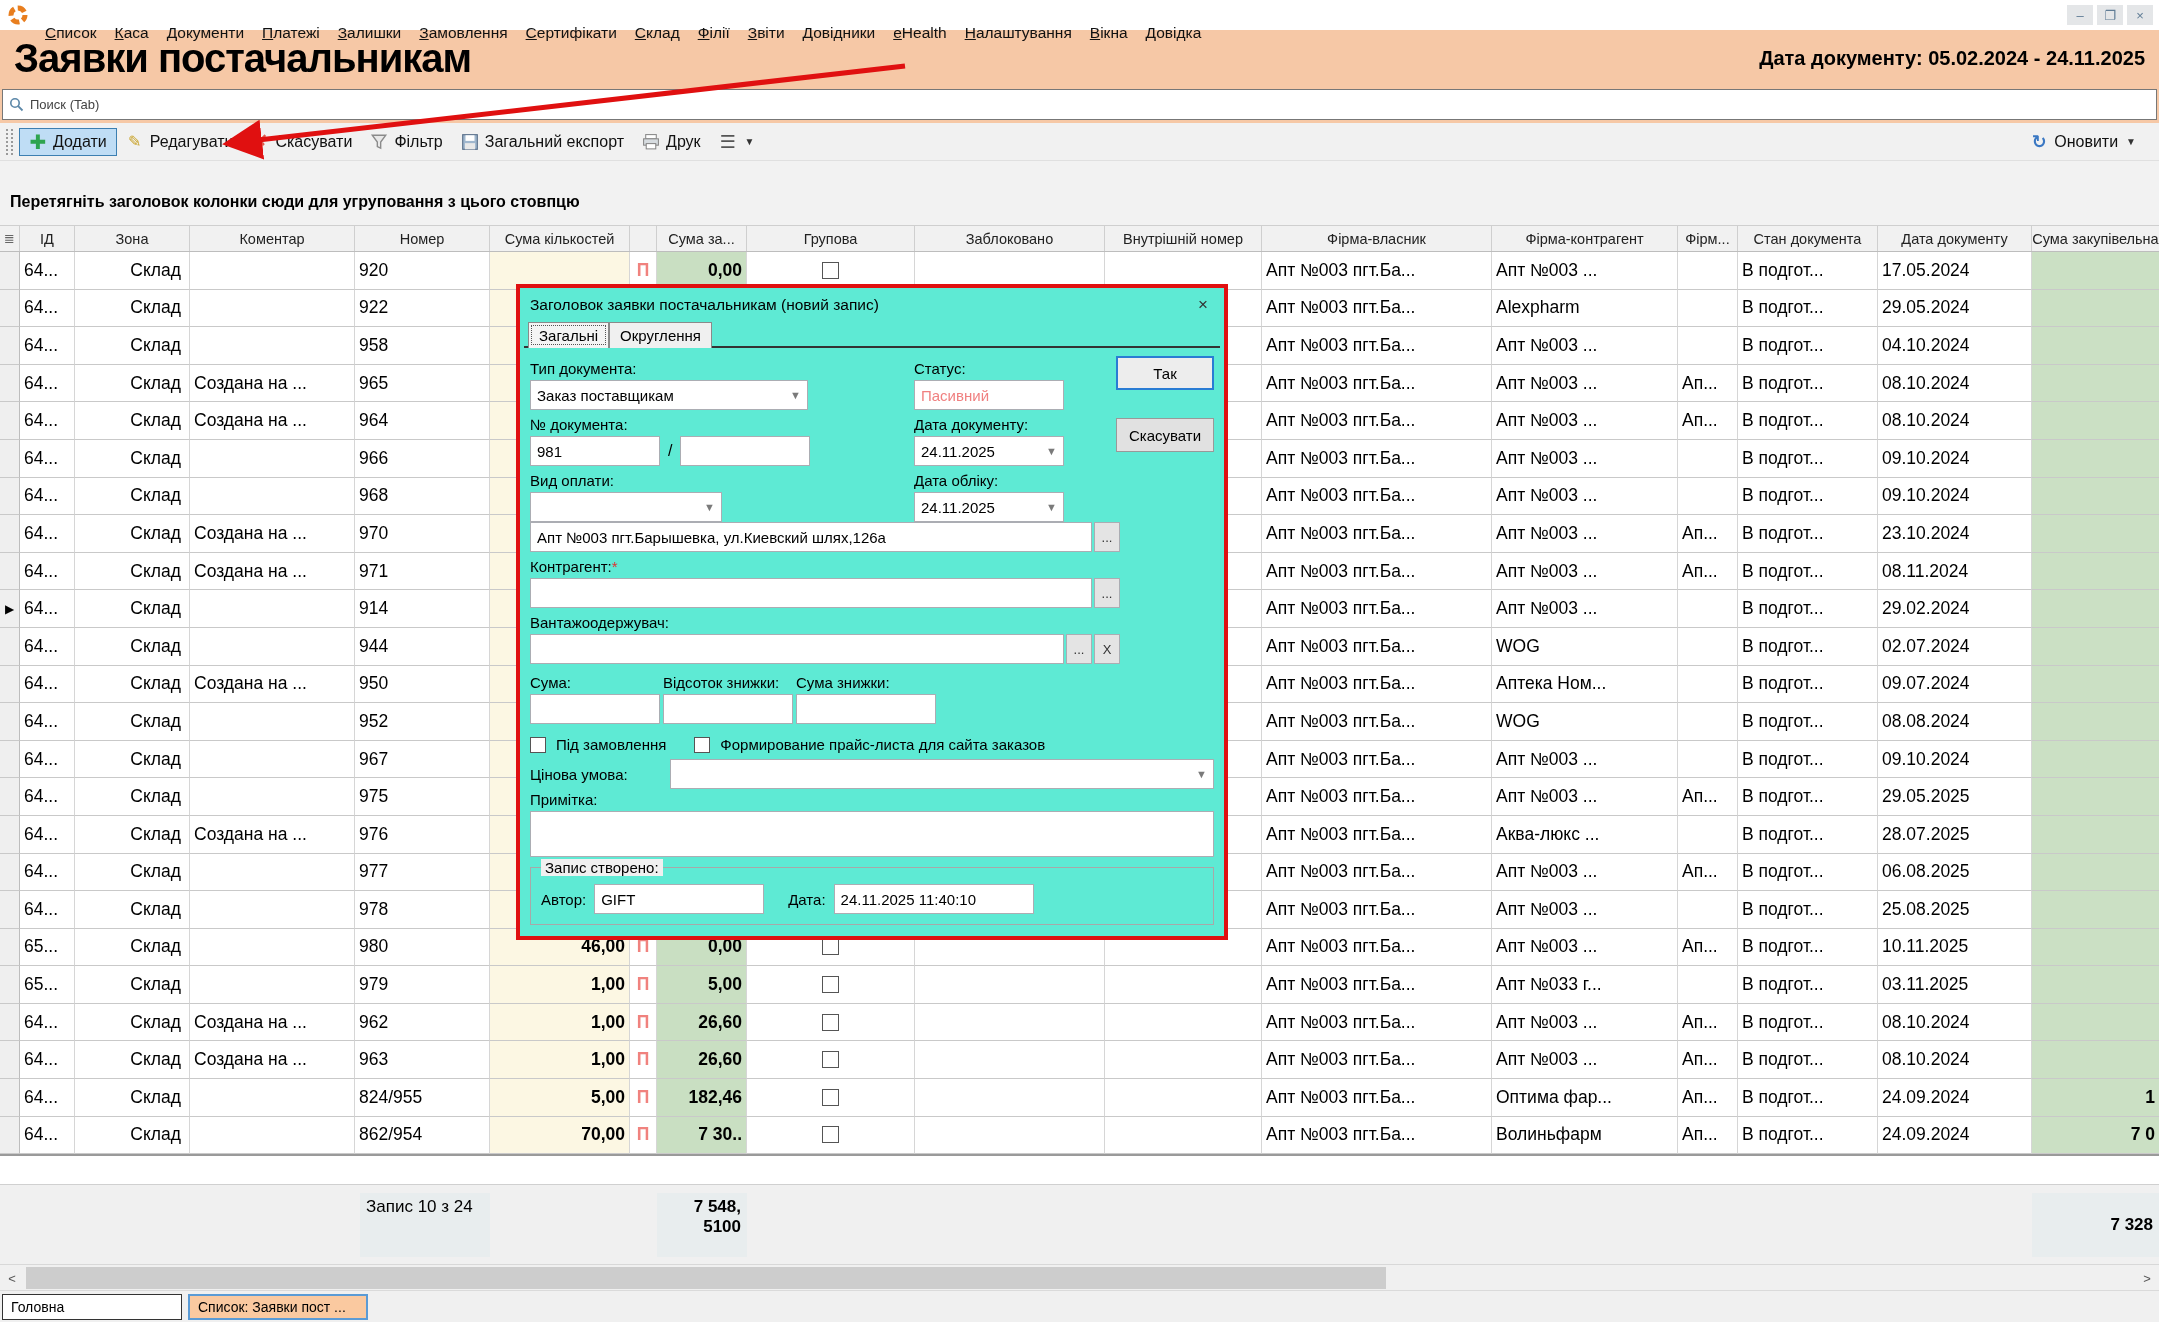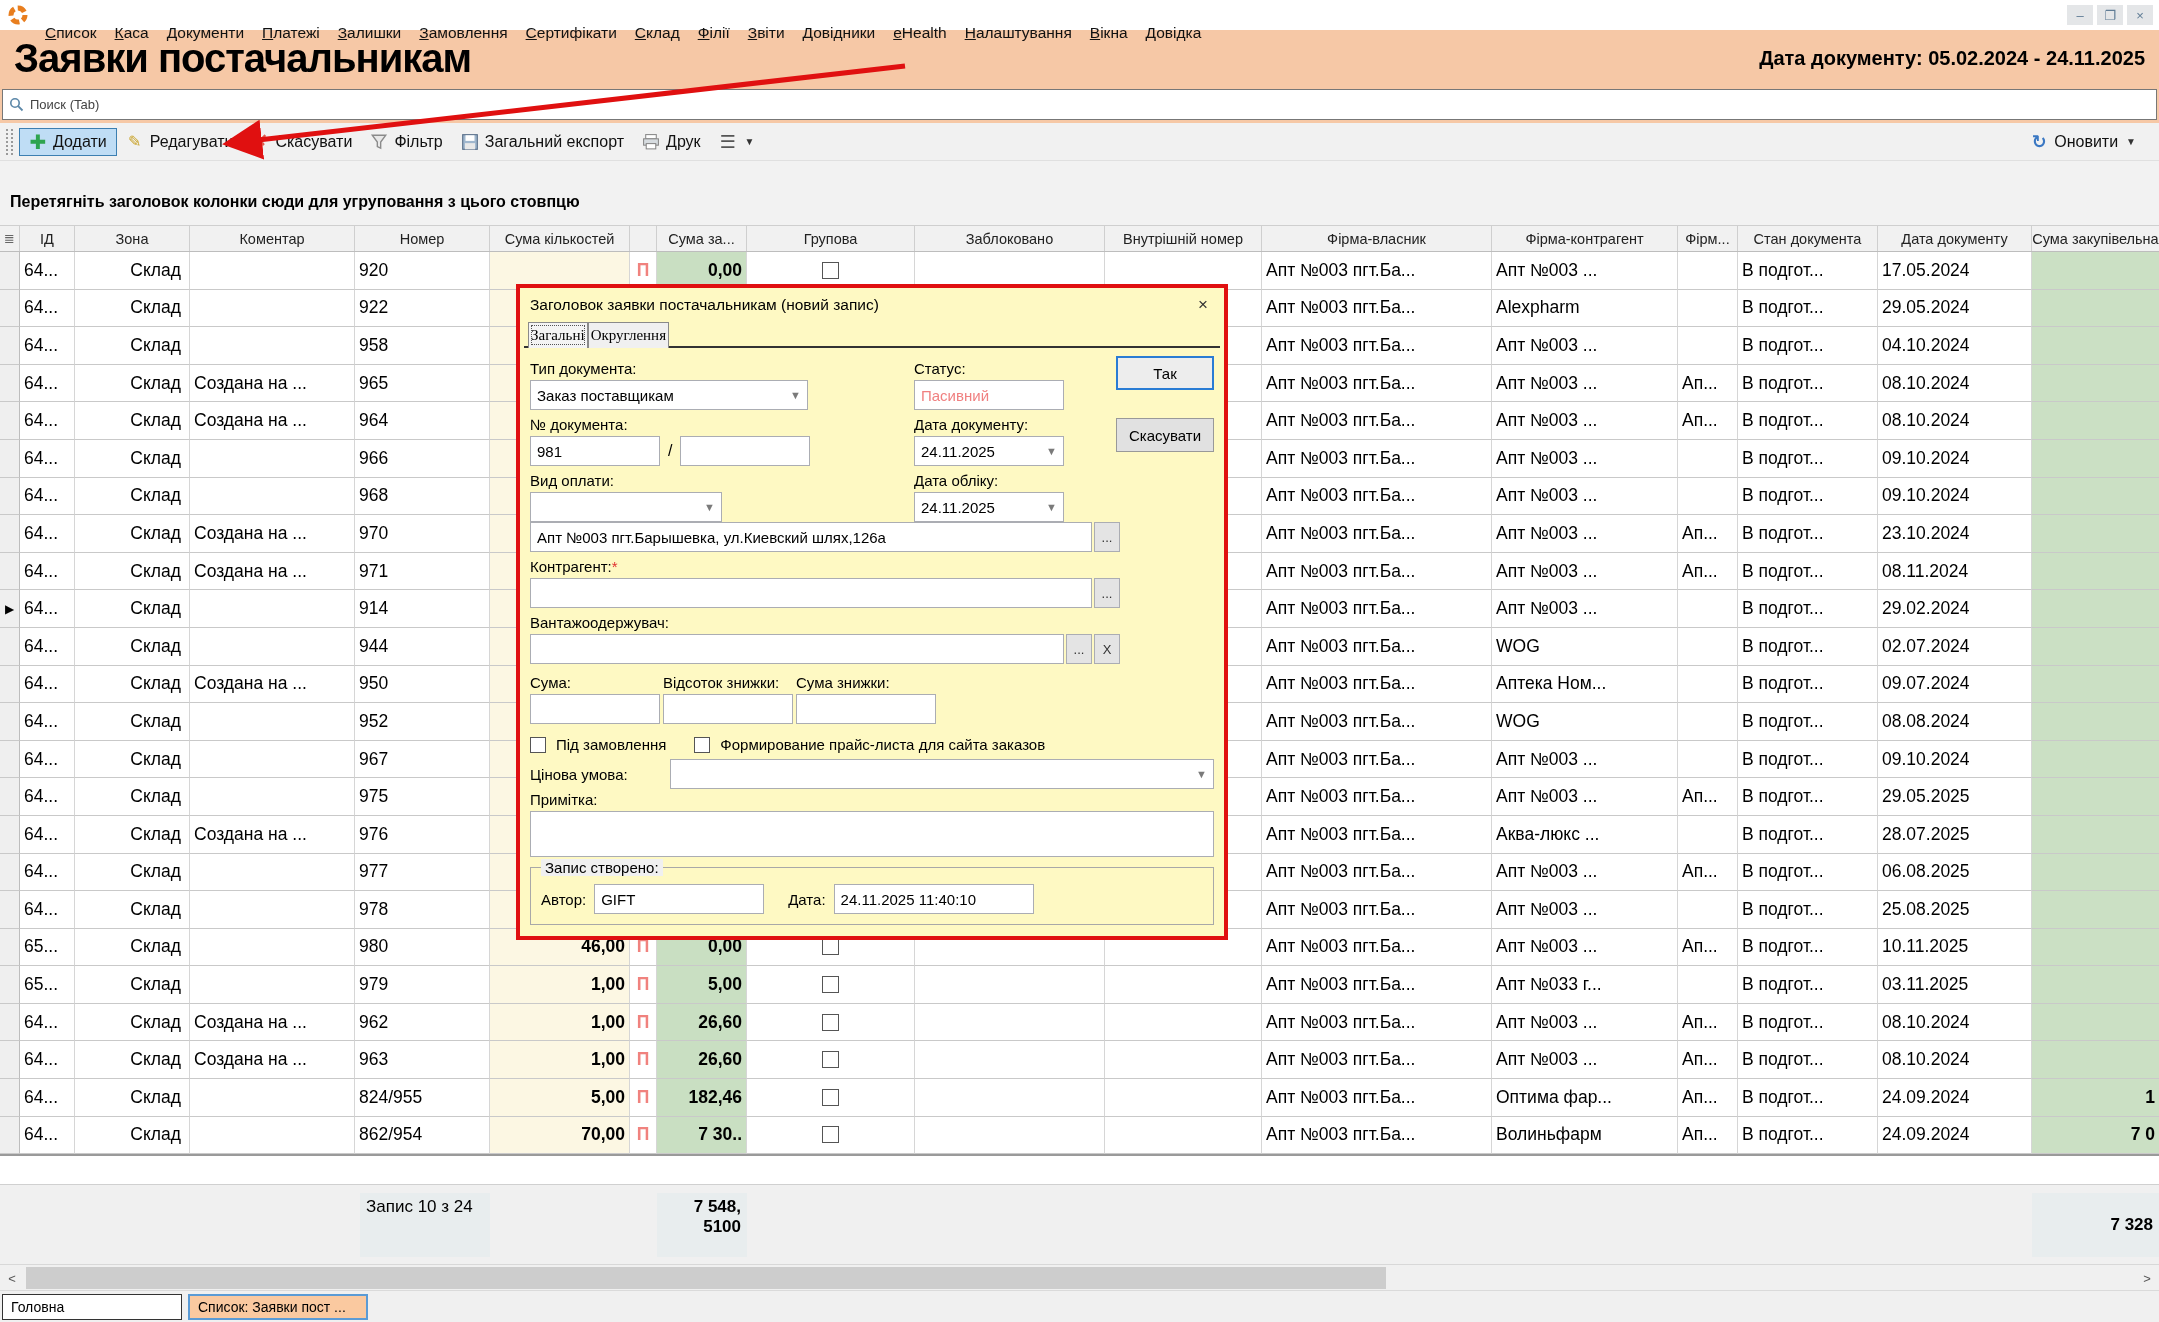--- a/index.html
+++ b/index.html
@@ -72,25 +72,25 @@
   .hscroll { height:26px; background:#F0F0F0; border-top:1px solid #D8D8D8; position:relative; }
   .harrow { position:absolute; top:0; width:24px; height:26px; display:flex; align-items:center; justify-content:center; color:#555; font-size:13px; }
   .harrow.l{left:0;} .harrow.r{right:0;}
   .hthumb { position:absolute; left:26px; top:2px; width:1360px; height:22px; background:#CDCDCD; }
   .taskbar { height:32px; background:#F0F0F0; display:flex; align-items:center; gap:6px; padding:0 2px; border-top:1px solid #DADADA; }
   .task { width:180px; height:26px; font-size:14px; display:flex; align-items:center; padding:0 8px; overflow:hidden; white-space:nowrap; }
   .task.home { background:#fff; border:1px solid #333; }
   .task.cur { background:#FAC9A0; border:2px solid #5B9BD5; }
 
   
-  .dialog { position:absolute; left:516px; top:284px; width:712px; height:656px; background:#fef9c3; border:4px solid #E01010; font-size:15px; color:#000; z-index:20; }
+  .dialog { position:absolute; left:516px; top:284px; width:712px; height:656px; background:#5eead4; border:4px solid #E01010; font-size:15px; color:#000; z-index:20; }
   .dtitle { height:34px; display:flex; align-items:center; padding:0 10px; font-size:15.5px; }
   .dclose { margin-left:auto; font-size:17px; color:#333; padding:0 6px; }
   .dtabs { display:flex; padding:0 8px; position:relative; }
-  .dtab { padding:4px 2px; border:1px solid #8a8a8a; border-bottom:none; background:#F0F0F0; position:relative; z-index:2;font-family:Liberation Serif, serif; }
+  .dtab { padding:4px 10px; border:1px solid #8a8a8a; border-bottom:none; background:#F0F0F0; position:relative; z-index:2; }
   .dtab.active { outline:1px dotted #555; outline-offset:-4px; background:#F4F4F4; }
   .tabline { position:absolute; left:4px; right:4px; bottom:0; border-bottom:2px solid #333; z-index:1; }
   .dbody { padding:6px 10px 0 10px; position:relative; }
   .dbtn { position:absolute; right:10px; width:98px; height:34px; display:flex; align-items:center; justify-content:center; font-size:15px; }
   .dbtn.ok { top:8px; background:#EDEDED; border:2px solid #2A7CD4; }
   .dbtn.cancel { top:70px; background:#E1E1E1; border:1px solid #999; }
   .flabel { margin:6px 0 3px 0; }
   .req { color:#E03030; }
   .fbox { background:#fff; border:1px solid #ABADB3; height:30px; display:flex; align-items:center; padding:0 6px; }
   .fbox input { border:none; outline:none; width:100%; font-size:15px; font-family:inherit; background:transparent; }

